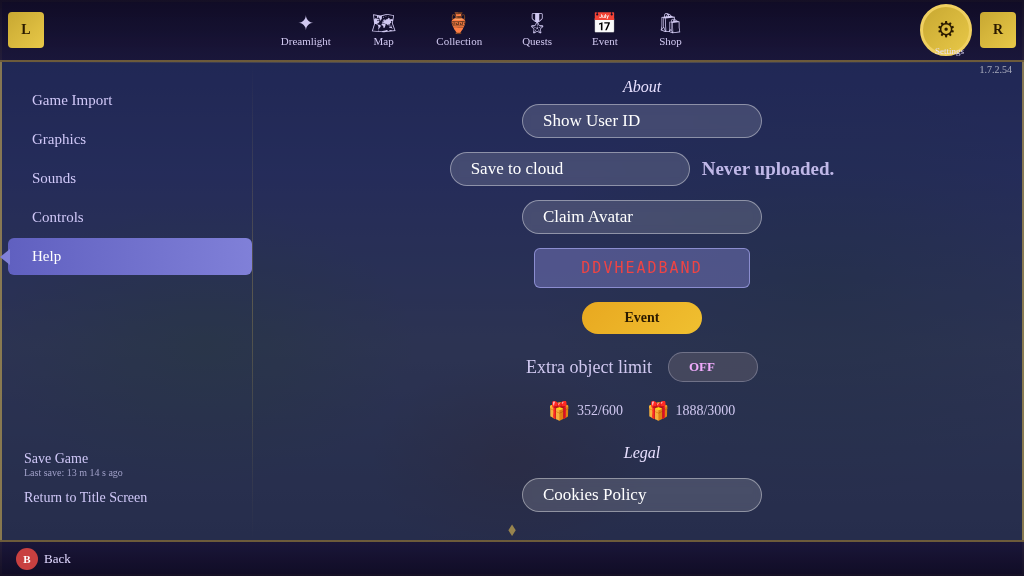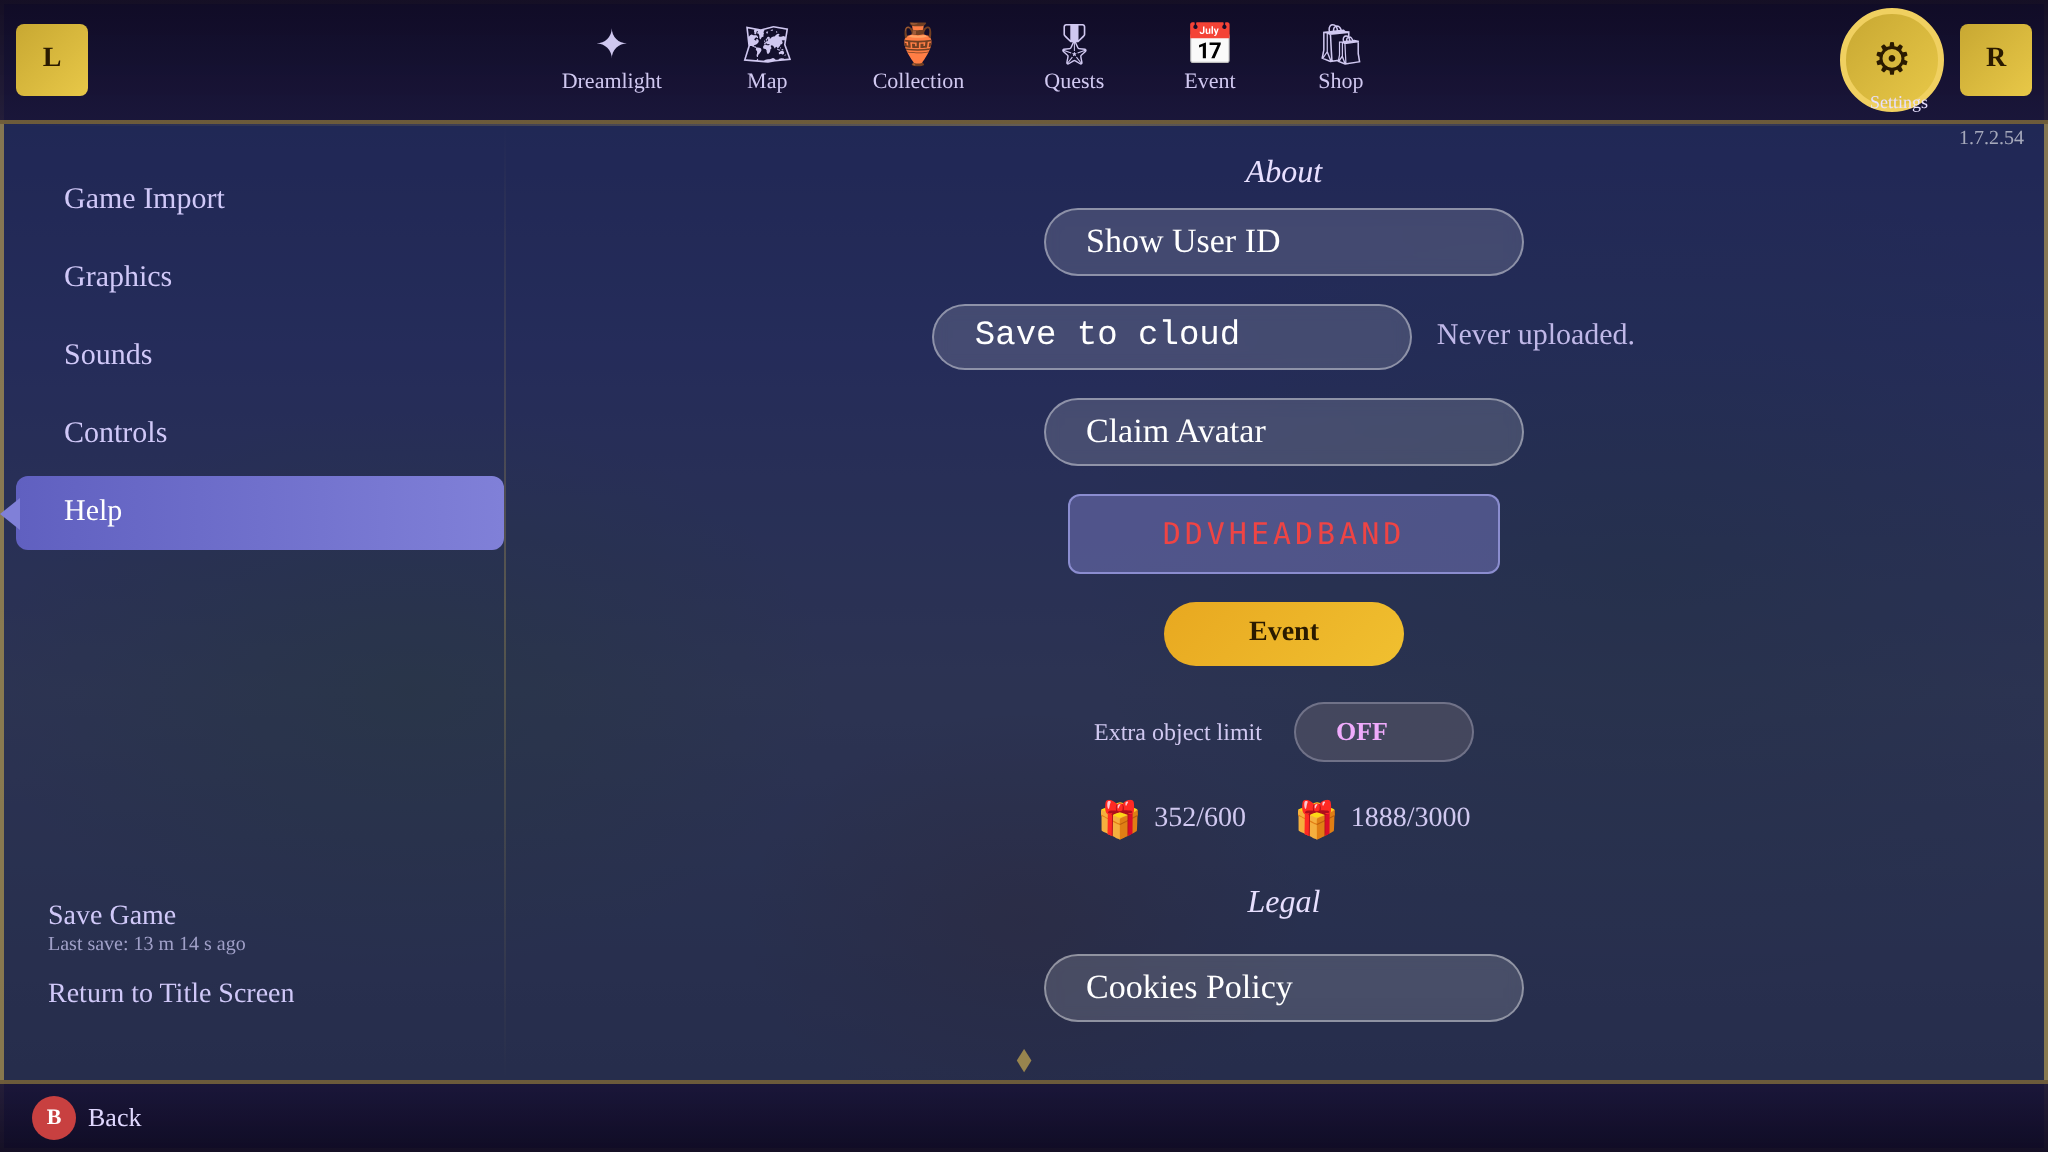--- a/index.html
+++ b/index.html
@@ -285,22 +285,23 @@
       gap: 12px;
       margin-bottom: 6px;
     }
 
     .save-row .panel-btn {
       margin: 0;
     }
 
     .never-uploaded {
       color: #c0b8e8;
-      font-size: 15px;
+      font-size: 19px;
       white-space: nowrap;
+      font-weight: bold;
     }
 
     .code-field {
       display: block;
       width: 216px;
       margin: 0 auto 6px;
       padding: 10px 20px;
       background: rgba(140,140,220,0.4);
       border: 1px solid rgba(180,180,255,0.6);
       border-radius: 6px;
@@ -330,21 +331,21 @@
     .extra-limit-row {
       display: flex;
       align-items: center;
       justify-content: center;
       gap: 16px;
       margin-bottom: 10px;
     }
 
     .extra-limit-label {
       color: #d0c8f0;
-      font-size: 12px;
+      font-size: 18px;
     }
 
     .toggle-off {
       background: rgba(80,80,100,0.7);
       border: 1px solid rgba(180,180,200,0.4);
       border-radius: 16px;
       padding: 6px 20px;
       color: #f0abfc;
       font-size: 13px;
       font-weight: bold;
@@ -489,21 +490,21 @@
     </div>
   </div>
 
   <div class="main-panel">
 
     <div class="section-title">About</div>
 
     <button class="panel-btn">Show User ID</button>
 
     <div class="save-row">
-      <button class="panel-btn" style="margin:0;font-family:Liberation Mono, monospace;">Save to cloud</button>
+      <button class="panel-btn" style="margin:0;">Save to cloud</button>
       <span class="never-uploaded">Never uploaded.</span>
     </div>
 
     <button class="panel-btn">Claim Avatar</button>
 
     <div class="code-field">DDVHEADBAND</div>
 
     <button class="claim-btn">Event</button>
 
     <div class="extra-limit-row">

